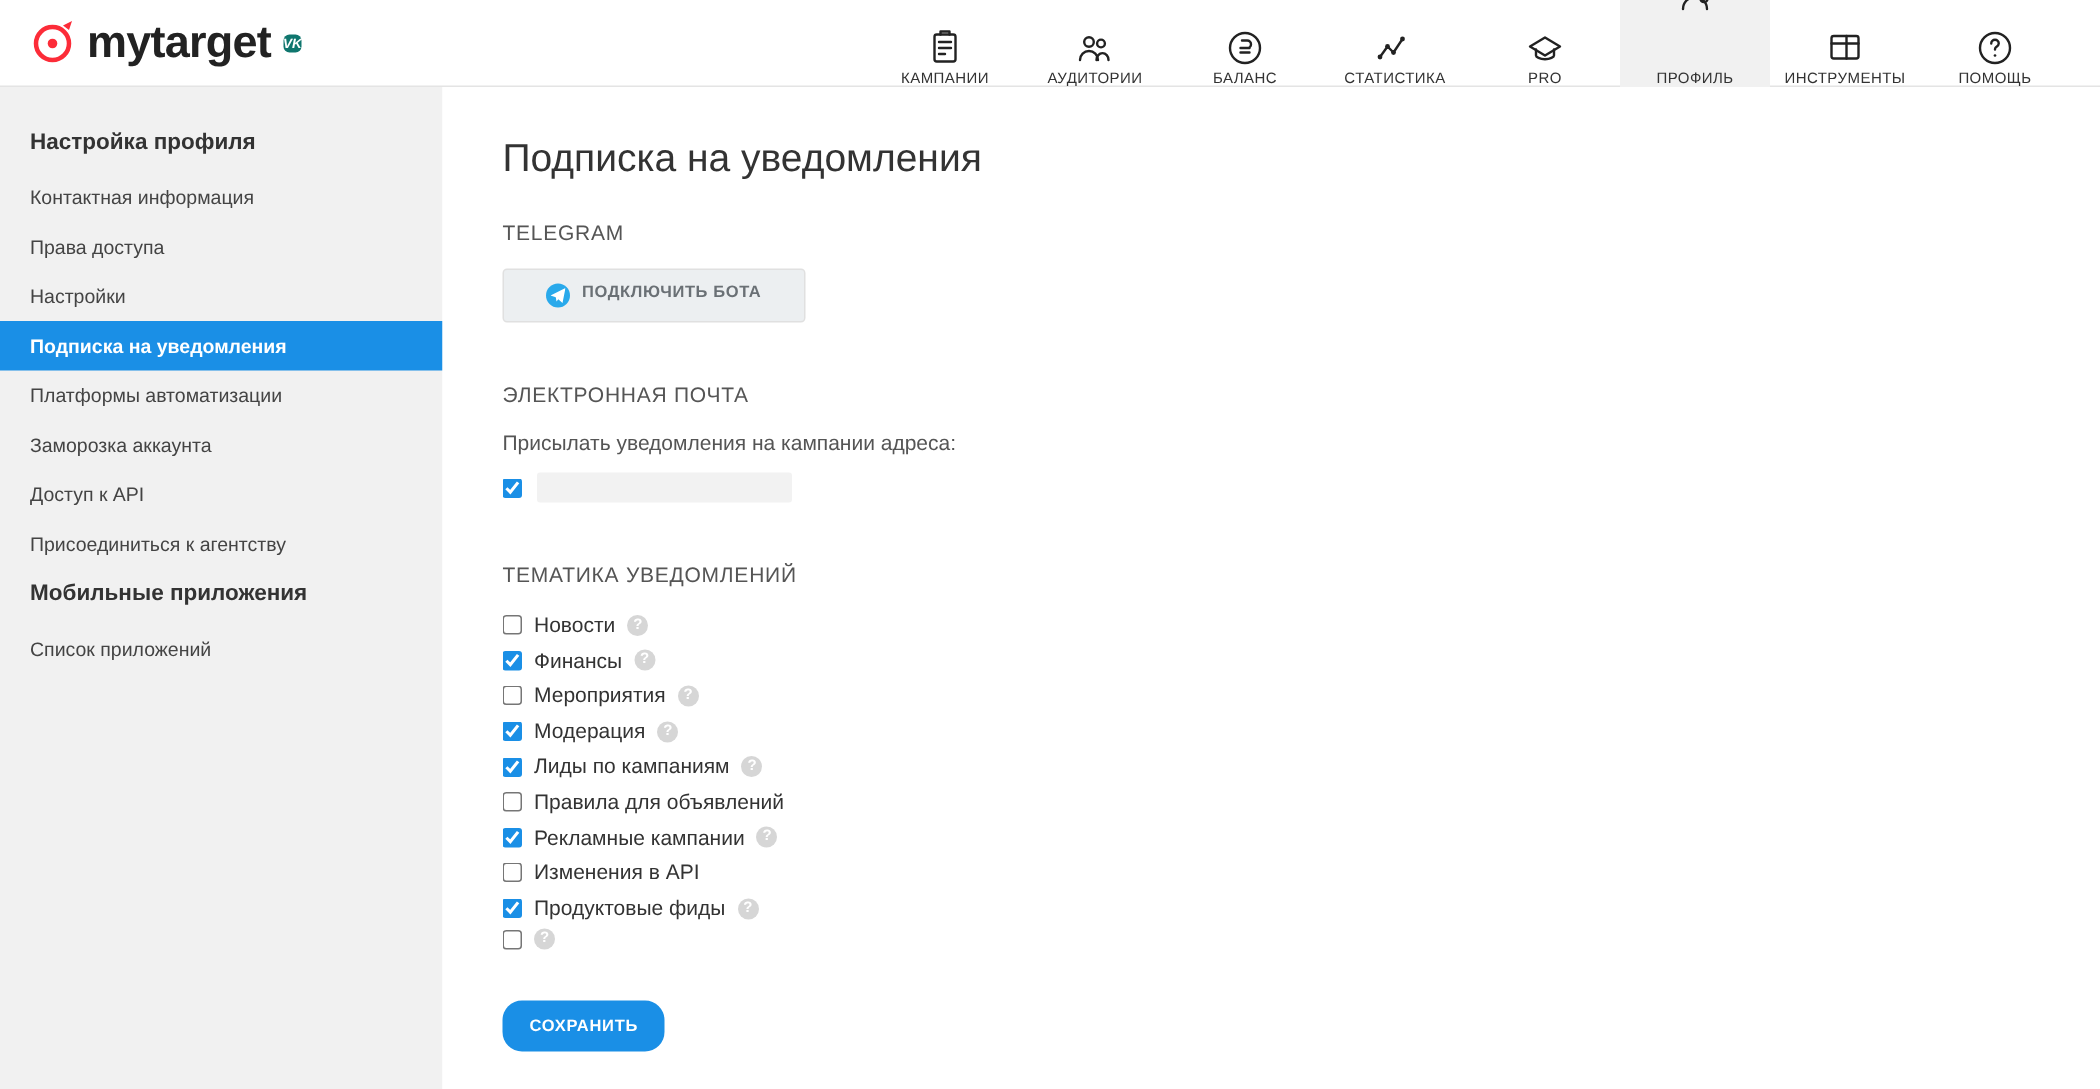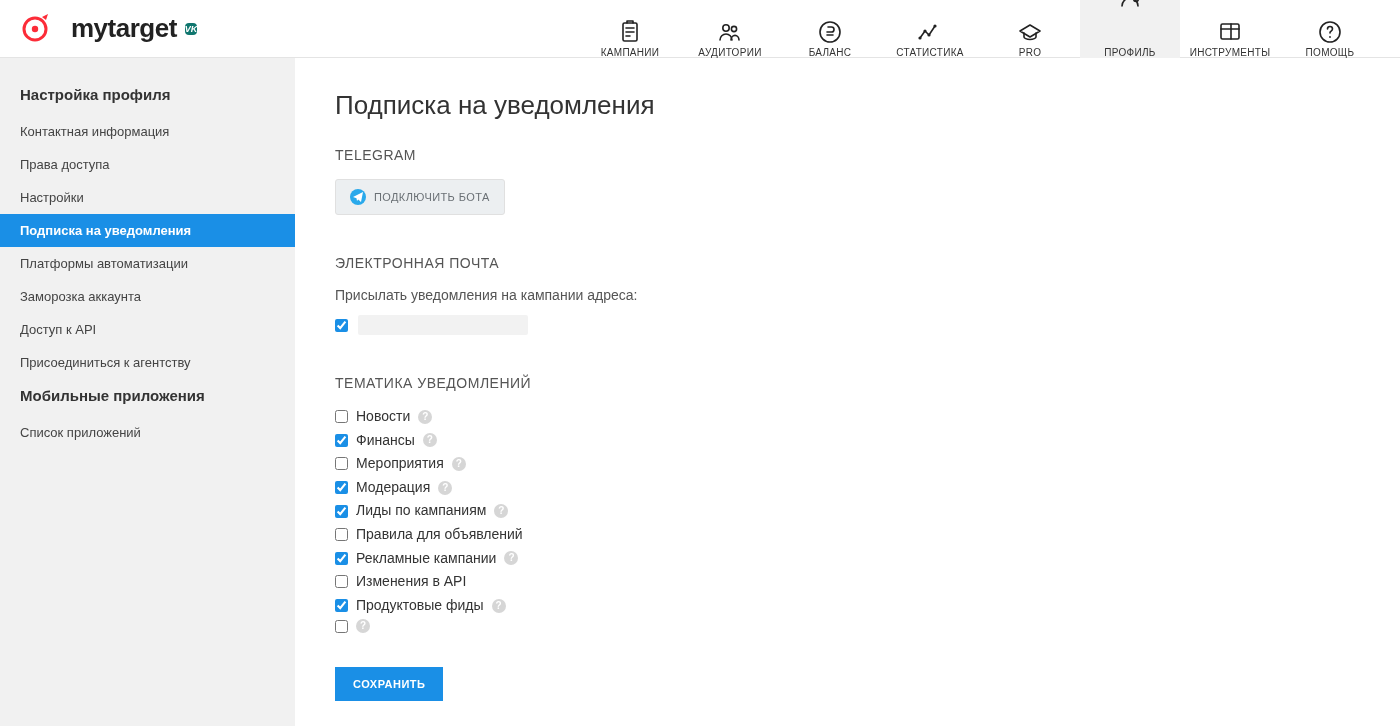--- a/index.html
+++ b/index.html
@@ -1,53 +1,53 @@
 <!DOCTYPE html>
 <html><head>
 <meta charset="utf-8">
 <style>
   * { box-sizing: border-box; margin: 0; padding: 0; }
   body { font-family: Arial, Helvetica, sans-serif; font-size: 13px; color: #333; background: #fff; width: 1400px; }
 
   .header { display: flex; align-items: center; height: 58px; border-bottom: 1px solid #e4e4e4; padding: 0 20px; }
   .logo-wrap { display: flex; align-items: center; gap: 8px; flex: 0 0 auto; }
-  .logo-text { font-size: 26px; font-weight: 700; color: #222; letter-spacing: -0.5px; margin-left: 13px; }
+  .logo-text { font-size: 30px; font-weight: 700; color: #222; letter-spacing: -0.5px; }
   .vk-badge { background: #0f766e; color: #fff; font-size: 9px; font-weight: 700; border-radius: 4px; padding: 1px 0; font-style: italic; }
 
   .top-nav { margin-left: auto; display: flex; }
   .top-nav-item { display: flex; flex-direction: column; align-items: center; justify-content: flex-end; width: 100px; height: 58px; cursor: pointer; font-size: 10px; color: #333; text-decoration: none; }
   .top-nav-item .icon-slot { height: 26px; display:flex; align-items:center; justify-content:center; }
   .top-nav-item.active { background: #f1f1f1; gap: 36px; }
   .top-nav-item span.label { margin-top: 2px; letter-spacing: 0.3px; }
 
   .body-wrap { display: flex; }
   .sidebar { width: 295px; background: #f1f1f1; min-height: 668px; padding-top: 20px; }
   .sidebar-heading { font-size: 15px; font-weight: 700; color: #333; padding: 8px 20px 12px; }
   .sidebar-item { font-size: 13px; color: #444; padding: 9px 20px; cursor: pointer; }
   .sidebar-item.active { background: #1a8fe6; color: #fff; font-weight: 700; }
 
   .content { flex: 1; background: #fff; padding: 32px 40px; }
   .page-title { font-size: 26px; color: #333; font-weight: 400; margin-bottom: 26px; }
   .section-title { font-size: 14px; letter-spacing: 0.5px; color: #555; font-weight: 400; margin-bottom: 16px; }
 
-  .telegram-btn { display: inline-flex; align-items: center; gap: 8px; background: #eceff1; border: 1px solid #e0e0e0; color: #6a7075; font-size: 11px; font-weight: 400; padding: 9px 14px; border-radius: 3px; cursor: pointer; letter-spacing: 0.4px; }
+  .telegram-btn { display: inline-flex; gap: 8px; background: #eceff1; border: 1px solid #e0e0e0; color: #6a7075; font-size: 11px; font-weight: 700; padding: 9px 28px; border-radius: 3px; cursor: pointer; letter-spacing: 0.4px; }
   .telegram-icon-circle { width: 16px; height: 16px; border-radius: 50%; background: #29a9eb; display:flex; align-items:center; justify-content:center; }
 
   .email-section { margin-top: 40px; }
   .hint-text { font-size: 14px; color: #555; margin-bottom: 12px; }
   .email-row { display: flex; align-items: center; gap: 10px; }
   .email-row input[type=checkbox] { width: 13px; height: 13px; accent-color: #1a8fe6; }
   .email-blur { width: 170px; height: 20px; background: #f2f2f2; border-radius: 2px; }
 
   .topics-section { margin-top: 40px; }
   .topic-row { display: flex; align-items: center; gap: 8px; margin-bottom: 4px; font-size: 14px; color: #333; line-height: 1.4; }
   .topic-row input[type=checkbox] { width: 13px; height: 13px; accent-color: #1a8fe6; }
   .q-icon { width: 14px; height: 14px; border-radius: 50%; background: #d6d6d6; color: #fff; font-size: 10px; font-weight: 700; display: inline-flex; align-items: center; justify-content: center; cursor: help; }
 
-  .save-btn { margin-top: 30px; background: #1a8fe6; color: #fff; border: none; font-size: 11px; font-weight: 700; padding: 11px 18px; border-radius: 0; cursor: pointer; letter-spacing: 0.5px; }
+  .save-btn { margin-top: 30px; background: #1a8fe6; color: #fff; border: none; font-size: 11px; font-weight: 700; padding: 11px 18px; border-radius: 13px; cursor: pointer; letter-spacing: 0.5px; }
 
   svg { display:block; }
 </style>
 </head>
 <body>
 
 <div class="header">
   <div class="logo-wrap">
     <span>
       <svg width="30" height="30" viewBox="0 0 30 30">

